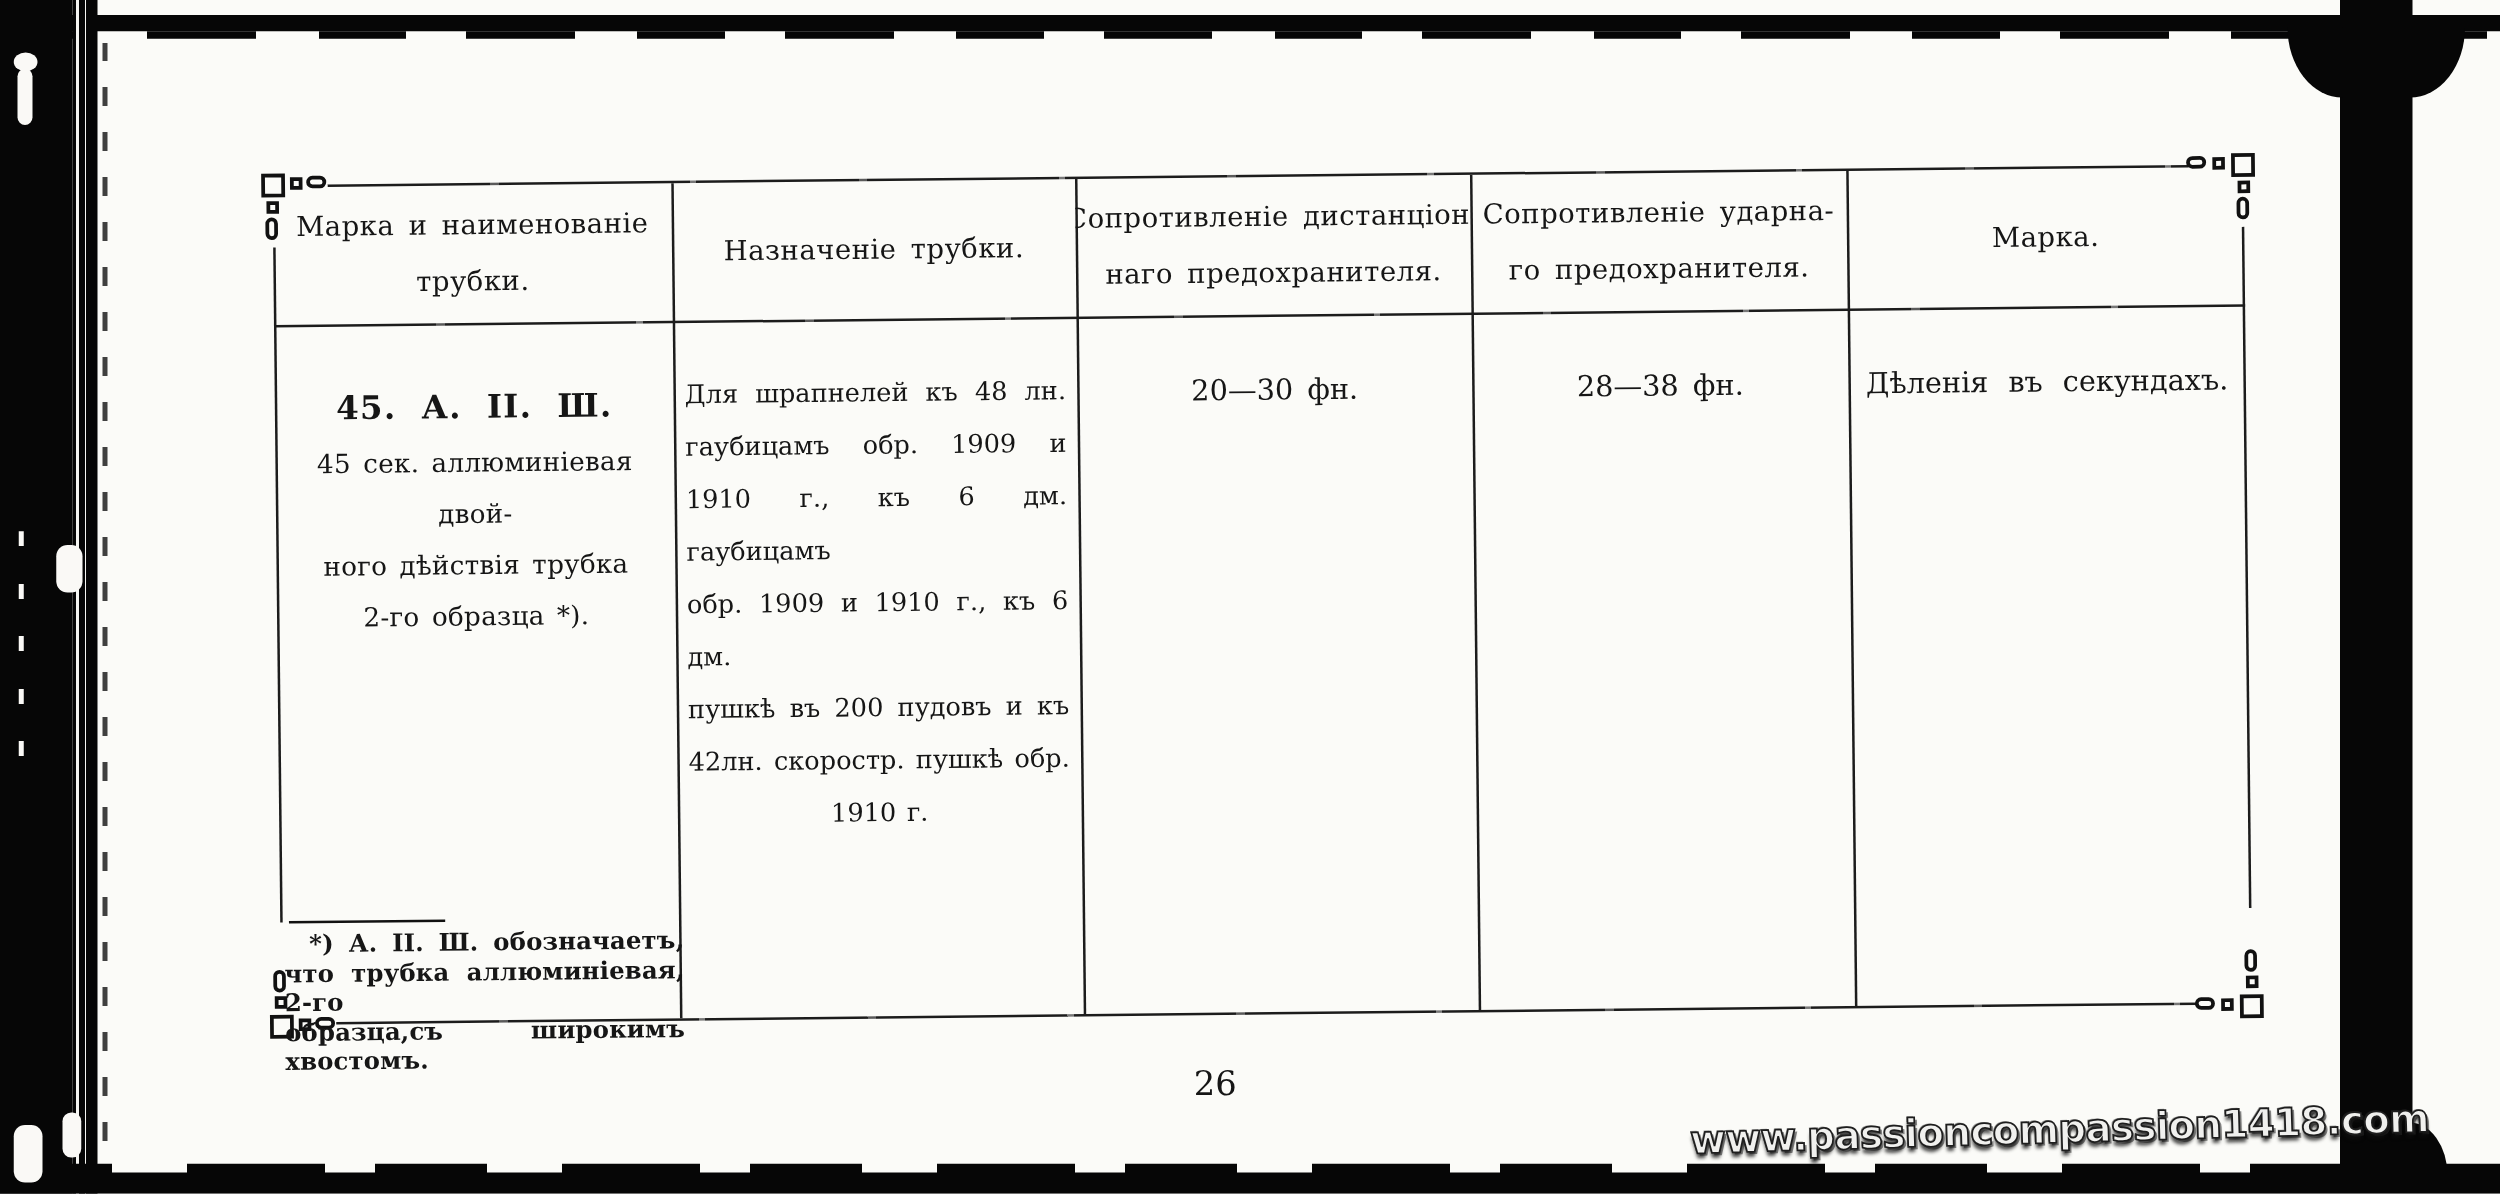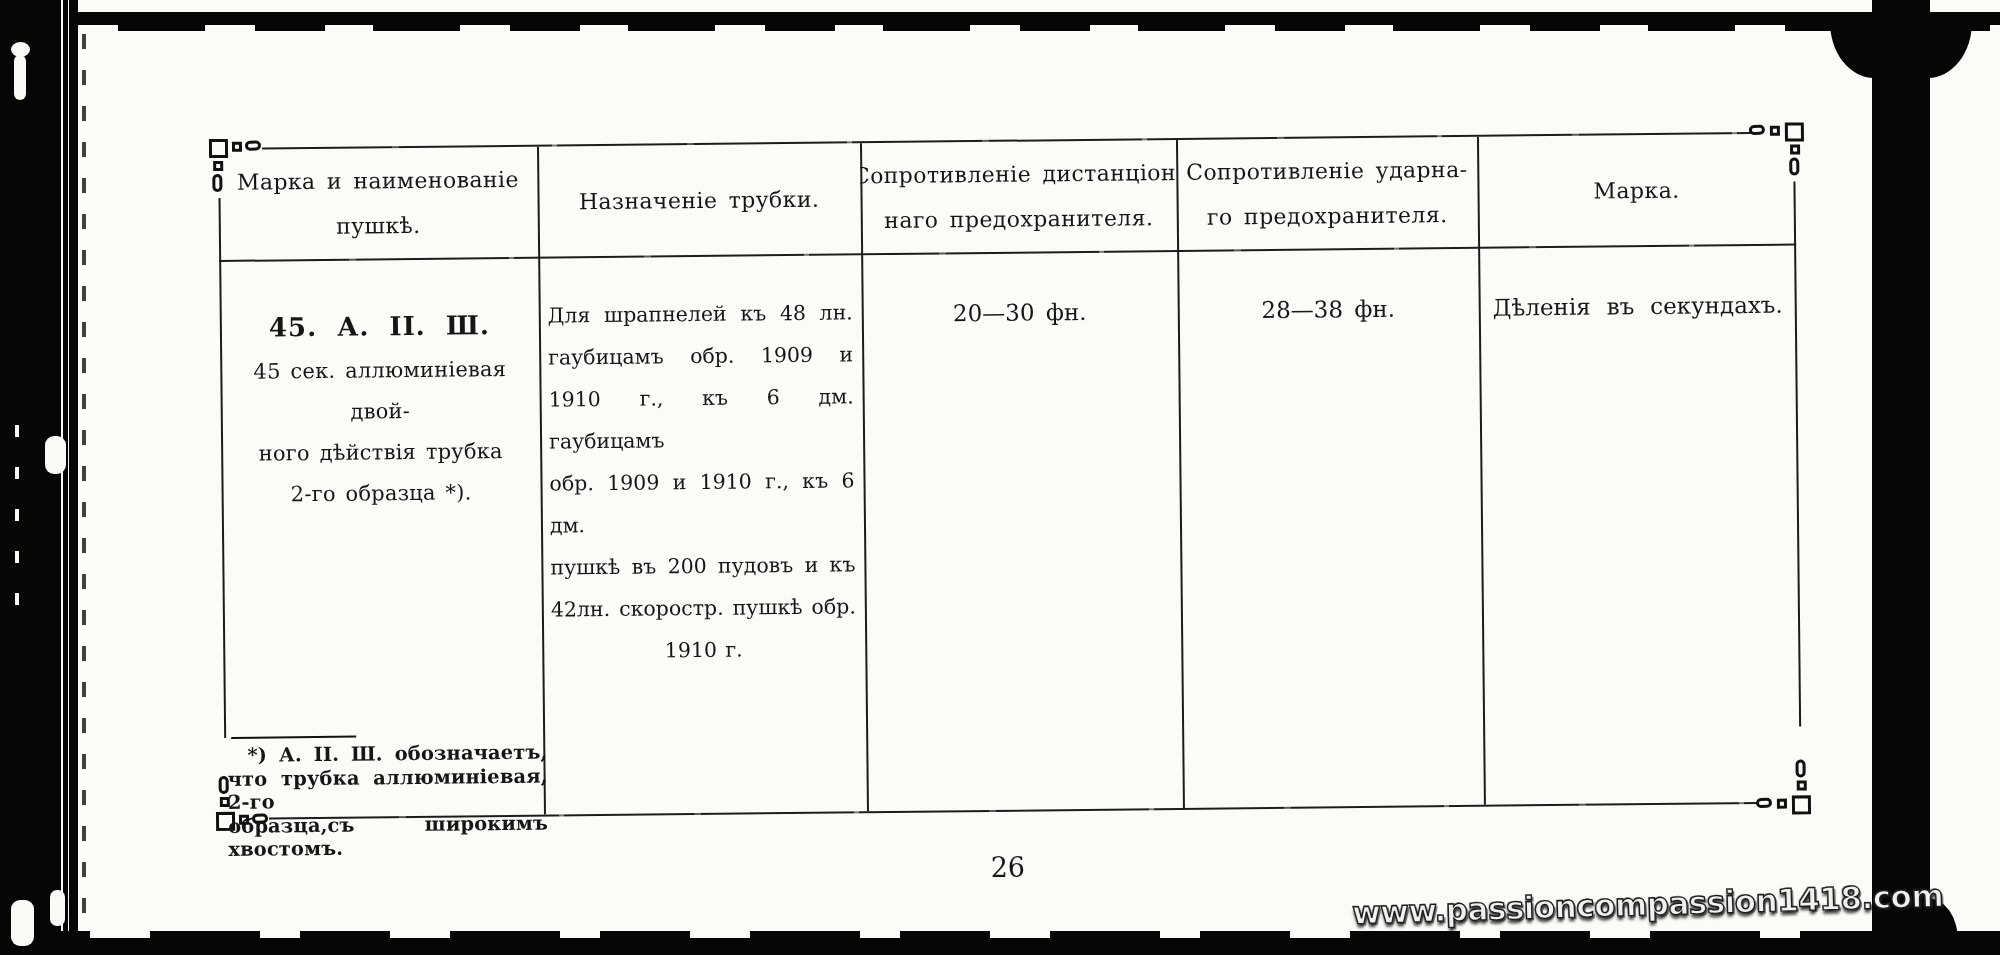--- a/index.html
+++ b/index.html
@@ -81,21 +81,21 @@
   .scale-line{font-size:23px;line-height:30px;text-align:justify;text-align-last:justify;}
 
   
   .fn-rule{position:absolute;left:7px;top:589px;width:125px;height:2px;background:#111;}
   .footnote{position:absolute;left:3px;top:596px;width:320px;font-weight:bold;font-size:19.5px;
     line-height:23.5px;letter-spacing:.1px;}
   .fnline{text-align:justify;text-align-last:justify;}
   .fnline.first{padding-left:20px;}
 
   
-  .page-number{position:absolute;left:955px;top:852px;width:70px;text-align:right;font-size:27px;z-index:1;}
+  .page-number{position:absolute;left:955px;top:852px;width:70px;text-align:left;font-size:27px;z-index:1;}
   .watermark{position:absolute;left:1352px;top:886px;z-index:6;transform:rotate(-1.7deg);
     font-family:"DejaVu Sans","Liberation Sans",sans-serif;font-weight:bold;font-size:31px;letter-spacing:-.5px;
     color:#f0f0ee;-webkit-text-stroke:1.4px #1e1e1e;
     text-shadow:0 4px 3px rgba(15,15,15,.75),2px 2px 0 rgba(45,45,45,.55),-1px -1px 0 rgba(45,45,45,.45);}
 </style>
 </head>
 <body>
 
 <div class="canvas">
 
@@ -156,21 +156,21 @@
     <div>
       <div class="orn big" style="left:1567px;top:664px;"></div>
       <div class="orn sq" style="left:1552px;top:667px;"></div>
       <div class="orn pillh" style="left:1531px;top:666px;"></div>
       <div class="orn sq" style="left:1572px;top:649px;"></div>
       <div class="orn pillv" style="left:1571px;top:628px;"></div>
     </div>
 
     <div class="hcell hc1">
       <div>Марка и наименованіе</div>
-      <div>пушкѣ.</div>
+      <div>трубки.</div>
     </div>
     <div class="hcell hc2">
       <div>Назначеніе трубки.</div>
     </div>
     <div class="hcell hc3">
       <div>Сопротивленіе дистанціон-</div>
       <div>наго предохранителя.</div>
     </div>
     <div class="hcell hc4">
       <div>Сопротивленіе ударна-</div>

